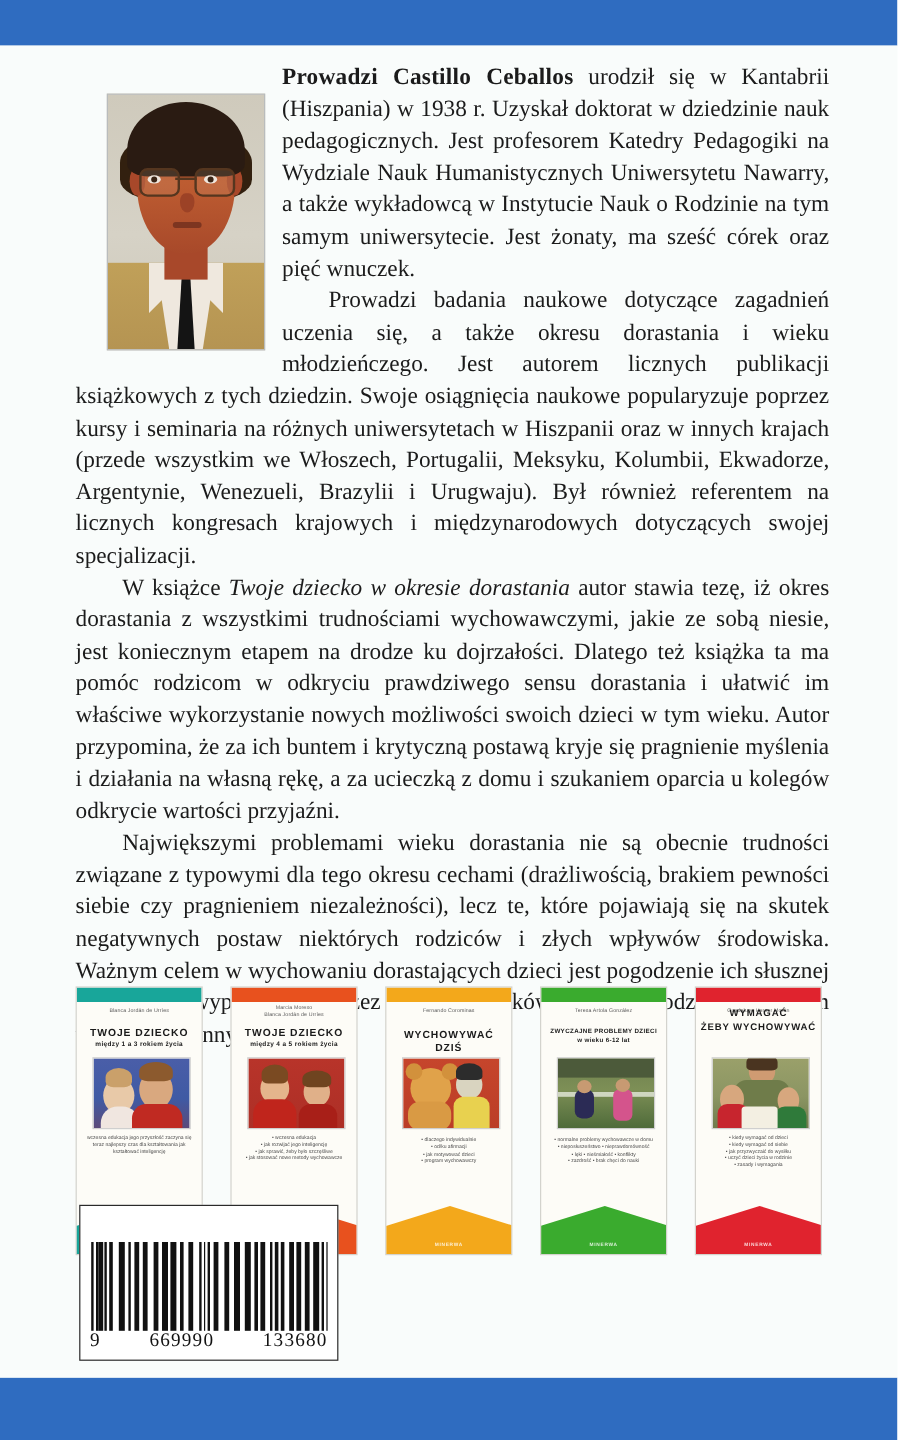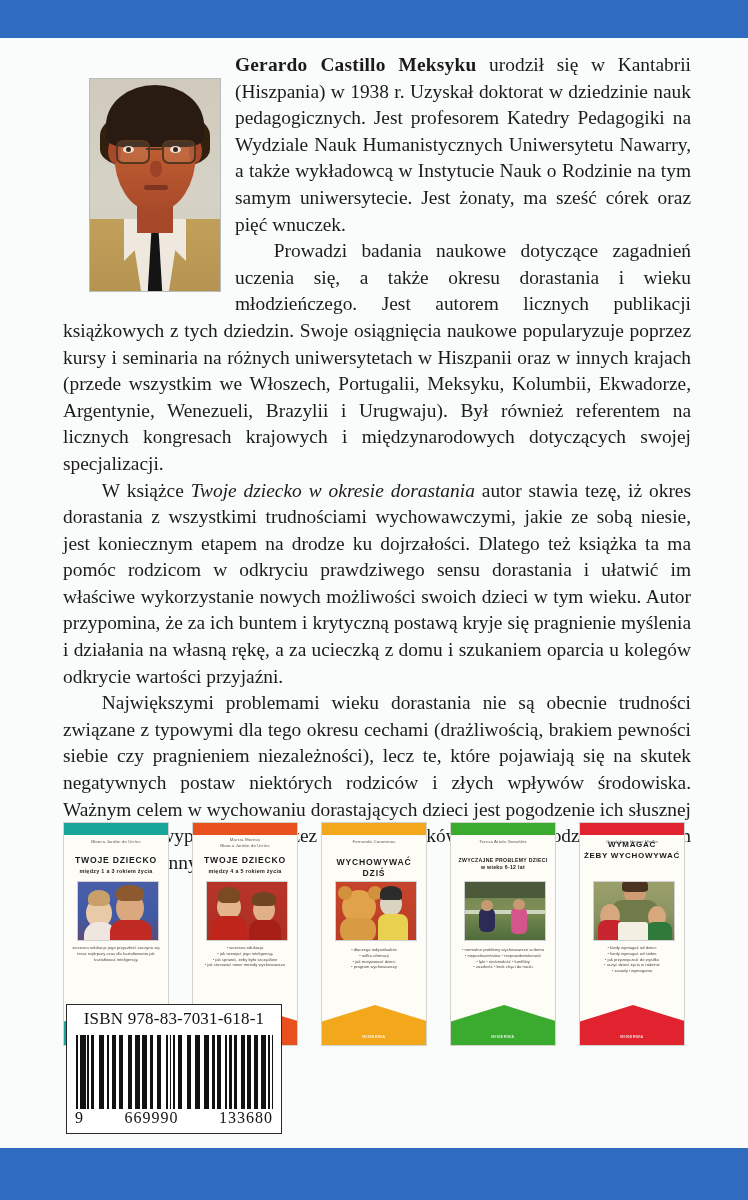--- a/index.html
+++ b/index.html
@@ -286,21 +286,21 @@
       <div class="glass-r"></div>
       <div class="bridge"></div>
       <div class="eye-l"></div>
       <div class="eye-r"></div>
       <div class="pupil-l"></div>
       <div class="pupil-r"></div>
       <div class="nose"></div>
       <div class="mouth"></div>
     </div>
 
-    <p><span class="lead">Gerardo Castillo Meksyku</span><span> urodził się w Kantabrii (Hiszpania) w 1938 r. Uzyskał doktorat w dziedzinie nauk pedagogicznych. Jest profesorem Katedry Pedagogiki na Wydziale Nauk Humanistycznych Uniwersytetu Nawarry, a także wykładowcą w Instytucie Nauk o Rodzinie na tym samym uniwersytecie. Jest żonaty, ma sześć córek oraz pięć wnuczek.</span></p>
+    <p><span class="lead">Prowadzi Castillo Ceballos</span><span> urodził się w Kantabrii (Hiszpania) w 1938 r. Uzyskał doktorat w dziedzinie nauk pedagogicznych. Jest profesorem Katedry Pedagogiki na Wydziale Nauk Humanistycznych Uniwersytetu Nawarry, a także wykładowcą w Instytucie Nauk o Rodzinie na tym samym uniwersytecie. Jest żonaty, ma sześć córek oraz pięć wnuczek.</span></p>
 
     <p class="indent">Prowadzi badania naukowe dotyczące zagadnień uczenia się, a także okresu dorastania i wieku młodzieńczego. Jest autorem licznych publikacji książkowych z tych dziedzin. Swoje osiągnięcia naukowe popularyzuje poprzez kursy i seminaria na różnych uniwersytetach w Hiszpanii oraz w innych krajach (przede wszystkim we Włoszech, Portugalii, Meksyku, Kolumbii, Ekwadorze, Argentynie, Wenezueli, Brazylii i Urugwaju). Był również referentem na licznych kongresach krajowych i międzynarodowych dotyczących swojej specjalizacji.</p>
 
     <p class="indent"><span>W książce </span><span class="ital">Twoje dziecko w okresie dorastania</span><span> autor stawia tezę, iż okres dorastania z wszystkimi trudnościami wychowawczymi, jakie ze sobą niesie, jest koniecznym etapem na drodze ku dojrzałości. Dlatego też książka ta ma pomóc rodzicom w odkryciu prawdziwego sensu dorastania i ułatwić im właściwe wykorzystanie nowych możliwości swoich dzieci w tym wieku. Autor przypomina, że za ich buntem i krytyczną postawą kryje się pragnienie myślenia i działania na własną rękę, a za ucieczką z domu i szukaniem oparcia u kolegów odkrycie wartości przyjaźni.</span></p>
 
     <p class="indent">Największymi problemami wieku dorastania nie są obecnie trudności związane z typowymi dla tego okresu cechami (drażliwością, brakiem pewności siebie czy pragnieniem niezależności), lecz te, które pojawiają się na skutek negatywnych postaw niektórych rodziców i złych wpływów środowiska. Ważnym celem w wychowaniu dorastających dzieci jest pogodzenie ich słusznej autonomii z wypełnianiem przez nich obowiązków wewnątrz rodziny i udziałem w życiu rodzinnym.</p>
   </div>
 
   <div class="covers">
 
@@ -424,21 +424,20 @@
 • kiedy wymagać od siebie
 • jak przyzwyczaić do wysiłku
 • uczyć dzieci życia w rodzinie
 • zasady i wymagania</div>
       <div class="chevron" style="background:#e0232e"></div>
       <div class="logo">MINERWA</div>
     </div>
   </div>
 
   <div class="barcode-box">
-    <div class="isbn-text">ISBN 978-83-7031-618-1</div>
     <div class="bars" id="bars">
         <i style="width: 1.91304px;"></i>
         <i style="width: 1.91304px; background: transparent;"></i>
         <i style="width: 1.91304px;"></i>
         <i style="width: 3.82609px;"></i>
         <i style="width: 1.91304px; background: transparent;"></i>
         <i style="width: 1.91304px;"></i>
         <i style="width: 1.91304px; background: transparent;"></i>
         <i style="width: 2.86957px;"></i>
         <i style="width: 4.78261px; background: transparent;"></i>

